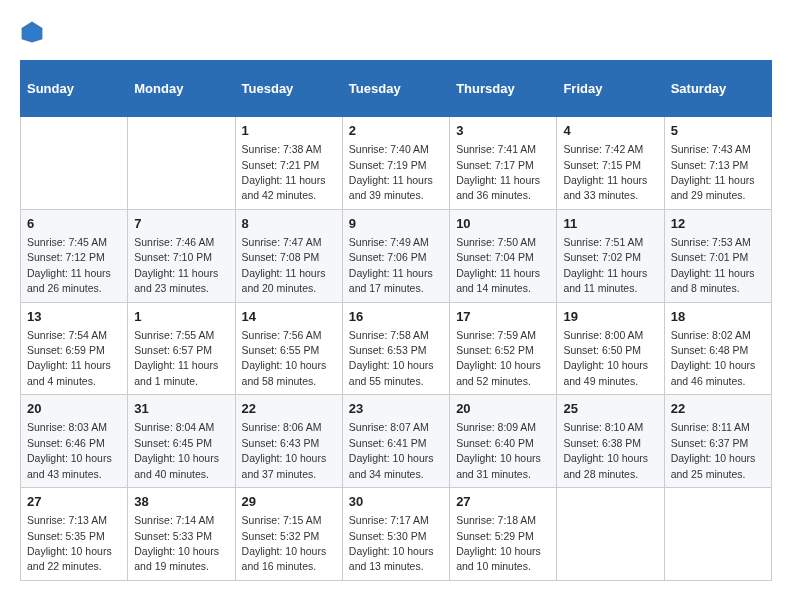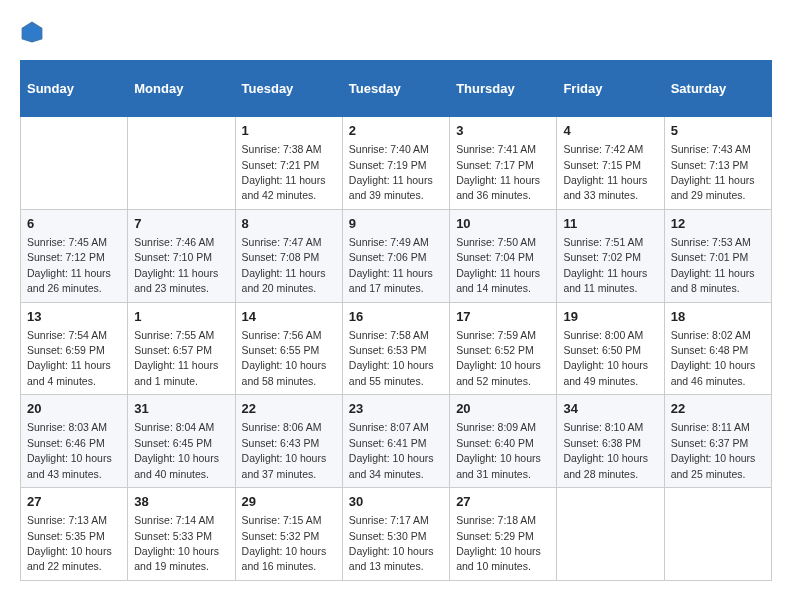--- a/index.html
+++ b/index.html
@@ -159,21 +159,21 @@
         <td><span class="day-number">17</span><span class="day-info">Sunrise: 7:59 AM<br>Sunset: 6:52 PM<br>Daylight: 10 hours and 52 minutes.</span></td>
         <td><span class="day-number">19</span><span class="day-info">Sunrise: 8:00 AM<br>Sunset: 6:50 PM<br>Daylight: 10 hours and 49 minutes.</span></td>
         <td><span class="day-number">18</span><span class="day-info">Sunrise: 8:02 AM<br>Sunset: 6:48 PM<br>Daylight: 10 hours and 46 minutes.</span></td>
       </tr>
       <tr class="row-gray">
         <td><span class="day-number">20</span><span class="day-info">Sunrise: 8:03 AM<br>Sunset: 6:46 PM<br>Daylight: 10 hours and 43 minutes.</span></td>
         <td><span class="day-number">31</span><span class="day-info">Sunrise: 8:04 AM<br>Sunset: 6:45 PM<br>Daylight: 10 hours and 40 minutes.</span></td>
         <td><span class="day-number">22</span><span class="day-info">Sunrise: 8:06 AM<br>Sunset: 6:43 PM<br>Daylight: 10 hours and 37 minutes.</span></td>
         <td><span class="day-number">23</span><span class="day-info">Sunrise: 8:07 AM<br>Sunset: 6:41 PM<br>Daylight: 10 hours and 34 minutes.</span></td>
         <td><span class="day-number">20</span><span class="day-info">Sunrise: 8:09 AM<br>Sunset: 6:40 PM<br>Daylight: 10 hours and 31 minutes.</span></td>
-        <td><span class="day-number">34</span><span class="day-info">Sunrise: 8:10 AM<br>Sunset: 6:38 PM<br>Daylight: 10 hours and 28 minutes.</span></td>
+        <td><span class="day-number">25</span><span class="day-info">Sunrise: 8:10 AM<br>Sunset: 6:38 PM<br>Daylight: 10 hours and 28 minutes.</span></td>
         <td><span class="day-number">22</span><span class="day-info">Sunrise: 8:11 AM<br>Sunset: 6:37 PM<br>Daylight: 10 hours and 25 minutes.</span></td>
       </tr>
       <tr class="row-white">
         <td><span class="day-number">27</span><span class="day-info">Sunrise: 7:13 AM<br>Sunset: 5:35 PM<br>Daylight: 10 hours and 22 minutes.</span></td>
         <td><span class="day-number">38</span><span class="day-info">Sunrise: 7:14 AM<br>Sunset: 5:33 PM<br>Daylight: 10 hours and 19 minutes.</span></td>
         <td><span class="day-number">29</span><span class="day-info">Sunrise: 7:15 AM<br>Sunset: 5:32 PM<br>Daylight: 10 hours and 16 minutes.</span></td>
         <td><span class="day-number">30</span><span class="day-info">Sunrise: 7:17 AM<br>Sunset: 5:30 PM<br>Daylight: 10 hours and 13 minutes.</span></td>
         <td><span class="day-number">27</span><span class="day-info">Sunrise: 7:18 AM<br>Sunset: 5:29 PM<br>Daylight: 10 hours and 10 minutes.</span></td>
         <td></td>
         <td></td>

